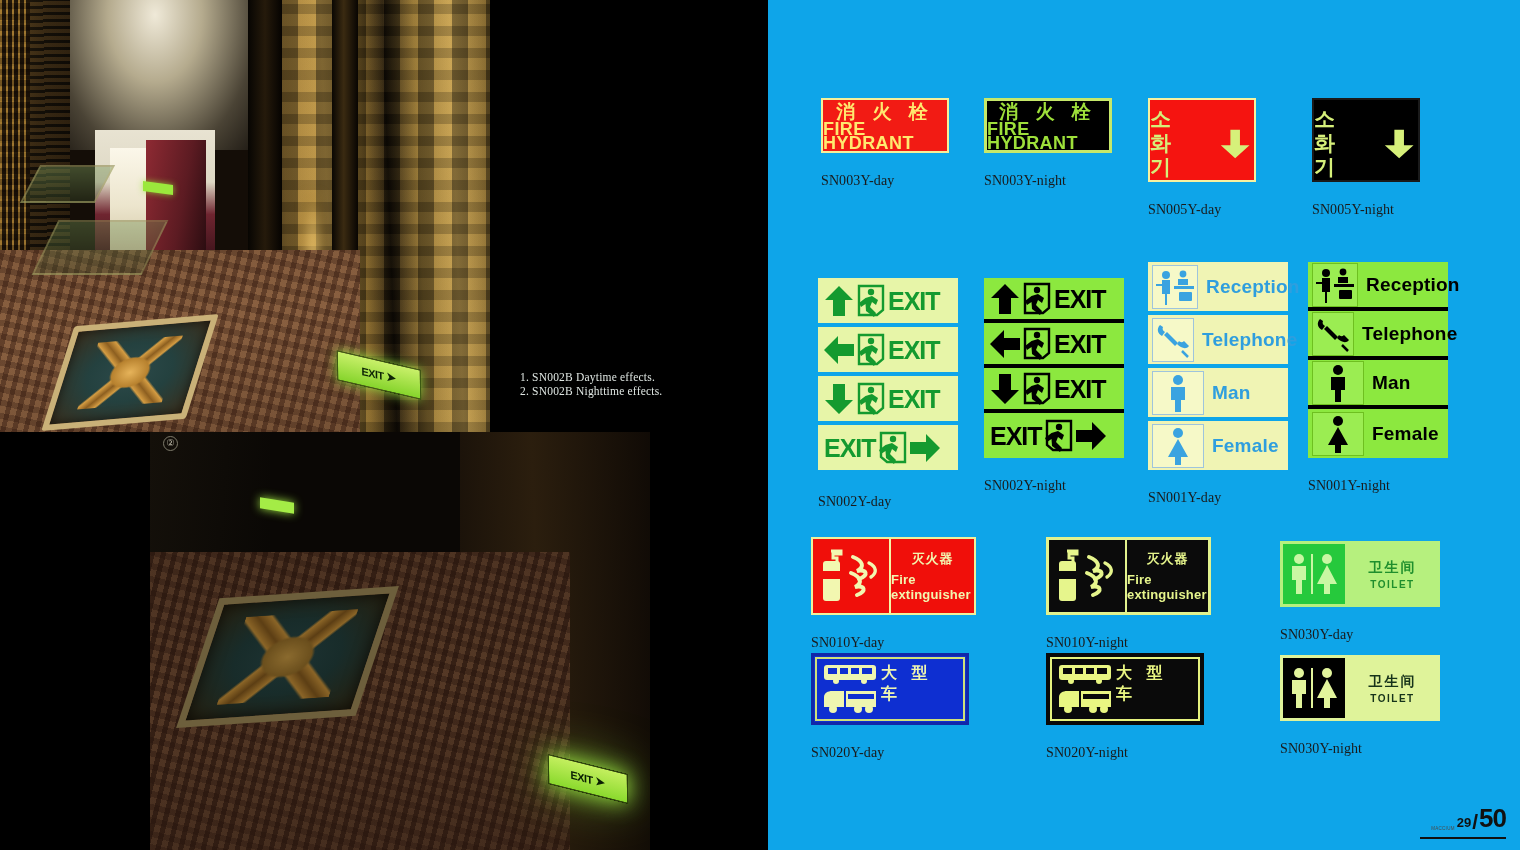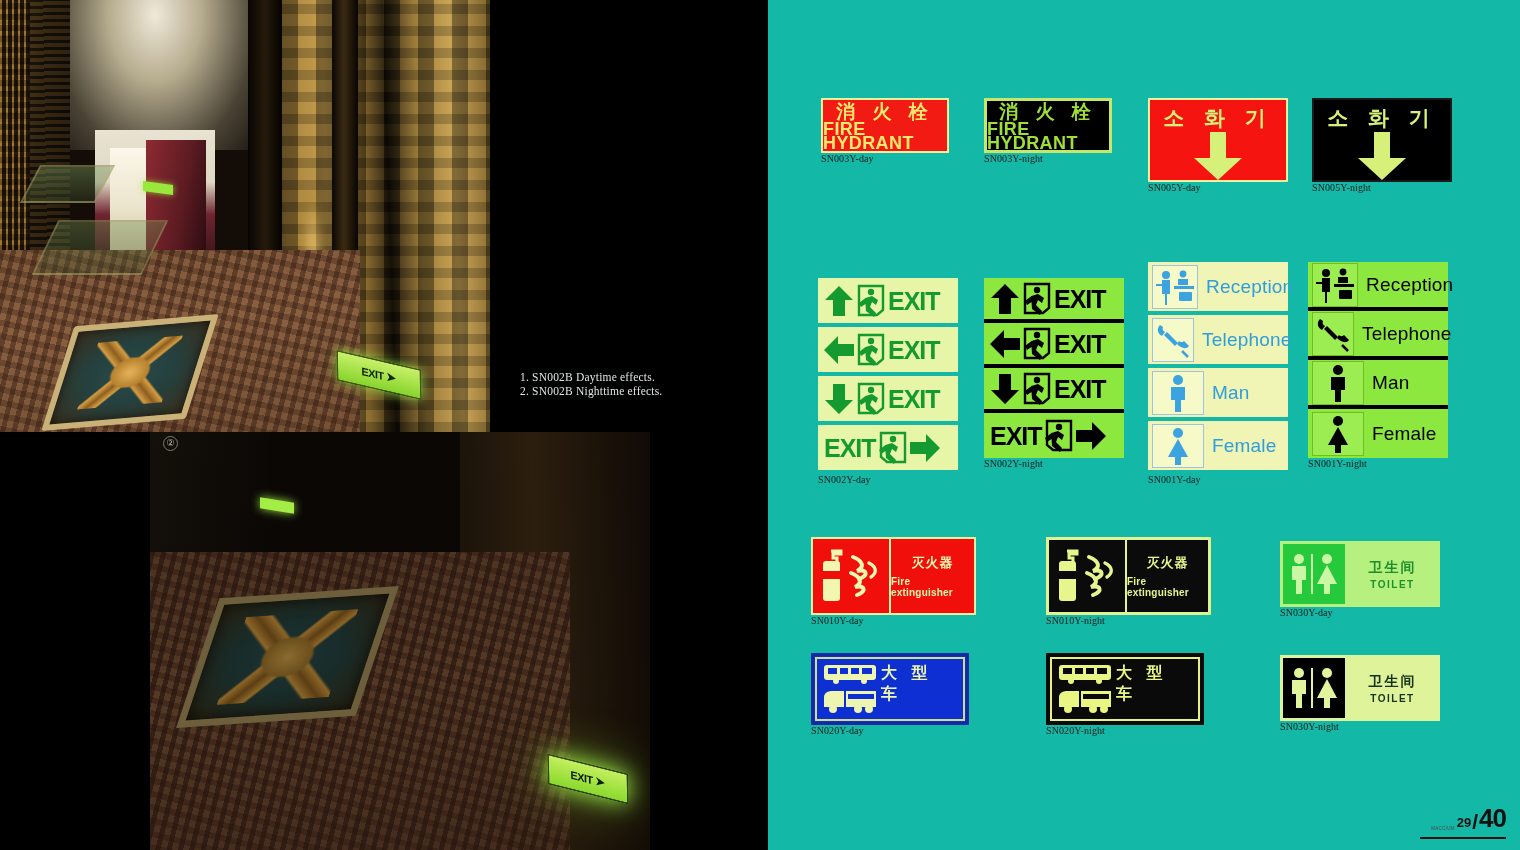--- a/index.html
+++ b/index.html
@@ -204,26 +204,26 @@
   }
   .night-exit-2 .arw{ font-size:13px; color:#0a1e03; }
   .marker-circle{
     position:absolute; left:163px; top:436px;
     width:15px; height:15px; border:1px solid #7d7a6a; border-radius:50%;
     color:#b9b5a4; font-size:9.5px; line-height:13px; text-align:center;
     font-family:"Liberation Serif", serif;
   }
 
   
-  .right-page{ position:absolute; left:768px; top:0; width:752px; height:850px; background:#14b8a6; }
+  .right-page{ position:absolute; left:768px; top:0; width:752px; height:850px; background:#0ea5e9; }
 
   .sign-item{ position:absolute; }
   .sign-cap{
-    font-family:"Liberation Serif", serif; font-size:10px; color:#1a1a1a;
-    margin-top:0; white-space:nowrap; letter-spacing:.1px;
+    font-family:"Liberation Serif", serif; font-size:14px; color:#1a1a1a;
+    margin-top:20px; white-space:nowrap; letter-spacing:.1px;
   }
   .sign-box{ position:relative; overflow:hidden; }
 
   
   .hyd{ width:128px; height:55px; display:flex; flex-direction:column;
         align-items:center; justify-content:center; }
   .hyd.day{ background:#f21b14; border:2px solid #f5f09a; }
   .hyd.night{ background:#000; border:3px solid #c6e86a; }
   .hyd-cn{ font-family:"Liberation Sans", sans-serif; font-weight:bold;
            font-size:19px; letter-spacing:6px; line-height:21px; }
@@ -243,21 +243,21 @@
   .rm.night .rm-door{ background:#9ee03a; }
   .rm-fig{ position:absolute; left:10px; top:6px; width:44px; height:48px; }
   .rm-kr{ position:absolute; right:12px; bottom:12px;
           font-family:"Liberation Sans", sans-serif; text-align:center; }
   .rm-kr .k1{ font-size:7px; font-weight:bold; letter-spacing:.5px; display:block; }
   .rm-kr .k2{ font-size:6px; font-weight:bold; letter-spacing:1.6px; display:block; }
   .rm.day .rm-kr{ color:#bfe59c; }
   .rm.night .rm-kr{ color:#d4f06a; }
 
   
-  .kr5{ width:140px; height:84px; display:flex; flex-direction:column;
+  .kr5{ width:108px; height:84px; display:flex; flex-direction:row;
         align-items:center; justify-content:flex-start; padding-top:6px; }
   .kr5.day{ background:#f51410; border:2px solid #f7f2a0; }
   .kr5.night{ background:#000; border:2px solid #1a1a1a; }
   .kr5-t{ font-family:"Liberation Sans", sans-serif; font-weight:bold;
           font-size:21px; letter-spacing:7px; color:#d6f07a; line-height:24px; }
   .kr5-arrow{ margin-top:2px; }
 
   
   .strip-group{ display:flex; flex-direction:column; }
   .strip{ width:140px; height:45px; display:flex; align-items:center;
@@ -275,40 +275,40 @@
   .strip-group.night .strip:last-child{ border-bottom:none; }
 
   
   .srv{ width:140px; height:49px; display:flex; align-items:center; }
   .srv.day{ background:#f0f4b4; }
   .srv.night{ background:#8ce83f; }
   .srv .ic{ width:52px; height:44px; margin-left:4px;
             display:flex; align-items:center; justify-content:center; }
   .srv.day .ic{ border:1px solid #9ec4dd; background:#f6f9c8; }
   .srv.night .ic{ border:1px solid #6ec020; background:#9bed52; }
-  .srv .nm{ font-family:"Liberation Sans", sans-serif; font-weight:normal;
+  .srv .nm{ font-family:"Liberation Sans", sans-serif; font-weight:bold;
             font-size:19px; margin-left:8px; letter-spacing:.2px; }
   .srv.day .nm{ color:#2f9ede; }
   .srv.night .nm{ color:#000; }
   .srv-group.day .srv{ margin-bottom:4px; }
   .srv-group.night .srv{ border-bottom:4px solid #000; }
   .srv-group.night .srv:last-child{ border-bottom:none; }
 
   
   .ext{ width:165px; height:78px; display:flex; }
   .ext.day{ background:#f00f0a; border:2px solid #eef19c; }
   .ext.night{ background:#0b0b0b; border:3px solid #e2f28e; }
   .ext .sideL{ width:78px; border-right:2px solid #f3f6a8; position:relative;
                display:flex; align-items:center; }
   .ext .sideR{ flex:1; display:flex; flex-direction:column;
                align-items:center; justify-content:center; }
   .ext-cn{ font-family:"Liberation Sans", sans-serif; font-weight:bold;
            font-size:13px; letter-spacing:1px; }
   .ext-en{ font-family:"Liberation Sans", sans-serif; font-weight:bold;
-           font-size:10px; letter-spacing:.2px; margin-top:4px; }
+           font-size:13px; letter-spacing:.2px; margin-top:4px; }
   .ext.day .ext-cn, .ext.day .ext-en{ color:#f2f7b0; }
   .ext.night .ext-cn, .ext.night .ext-en{ color:#e6f58c; }
 
   
   .trf{ width:158px; height:72px; display:flex; padding:5px; }
   .trf.day{ background:#0e2fd1; border:3px solid #1128a8;
             outline:2px solid #cfe07a; outline-offset:-6px; }
   .trf.night{ background:#0a0a0a; border:3px solid #0a0a0a;
               outline:2px solid #e5f27f; outline-offset:-6px; }
   .trf .veh{ width:62px; display:flex; flex-direction:column;
@@ -832,18 +832,18 @@
           <div>靠 右</div>
         </div>
       </div>
       <div class="sign-cap">SN020Y-night</div>
     </div>
 
     <div class="pagenum">
       <span class="brandline">MACCIUM</span>
       <span class="p1">29</span>
       <span class="sl">/</span>
-      <span class="p2">40</span>
+      <span class="p2">50</span>
     </div>
     <div class="pagerule"></div>
 
   </div>
 </div>
 
 </body></html>

